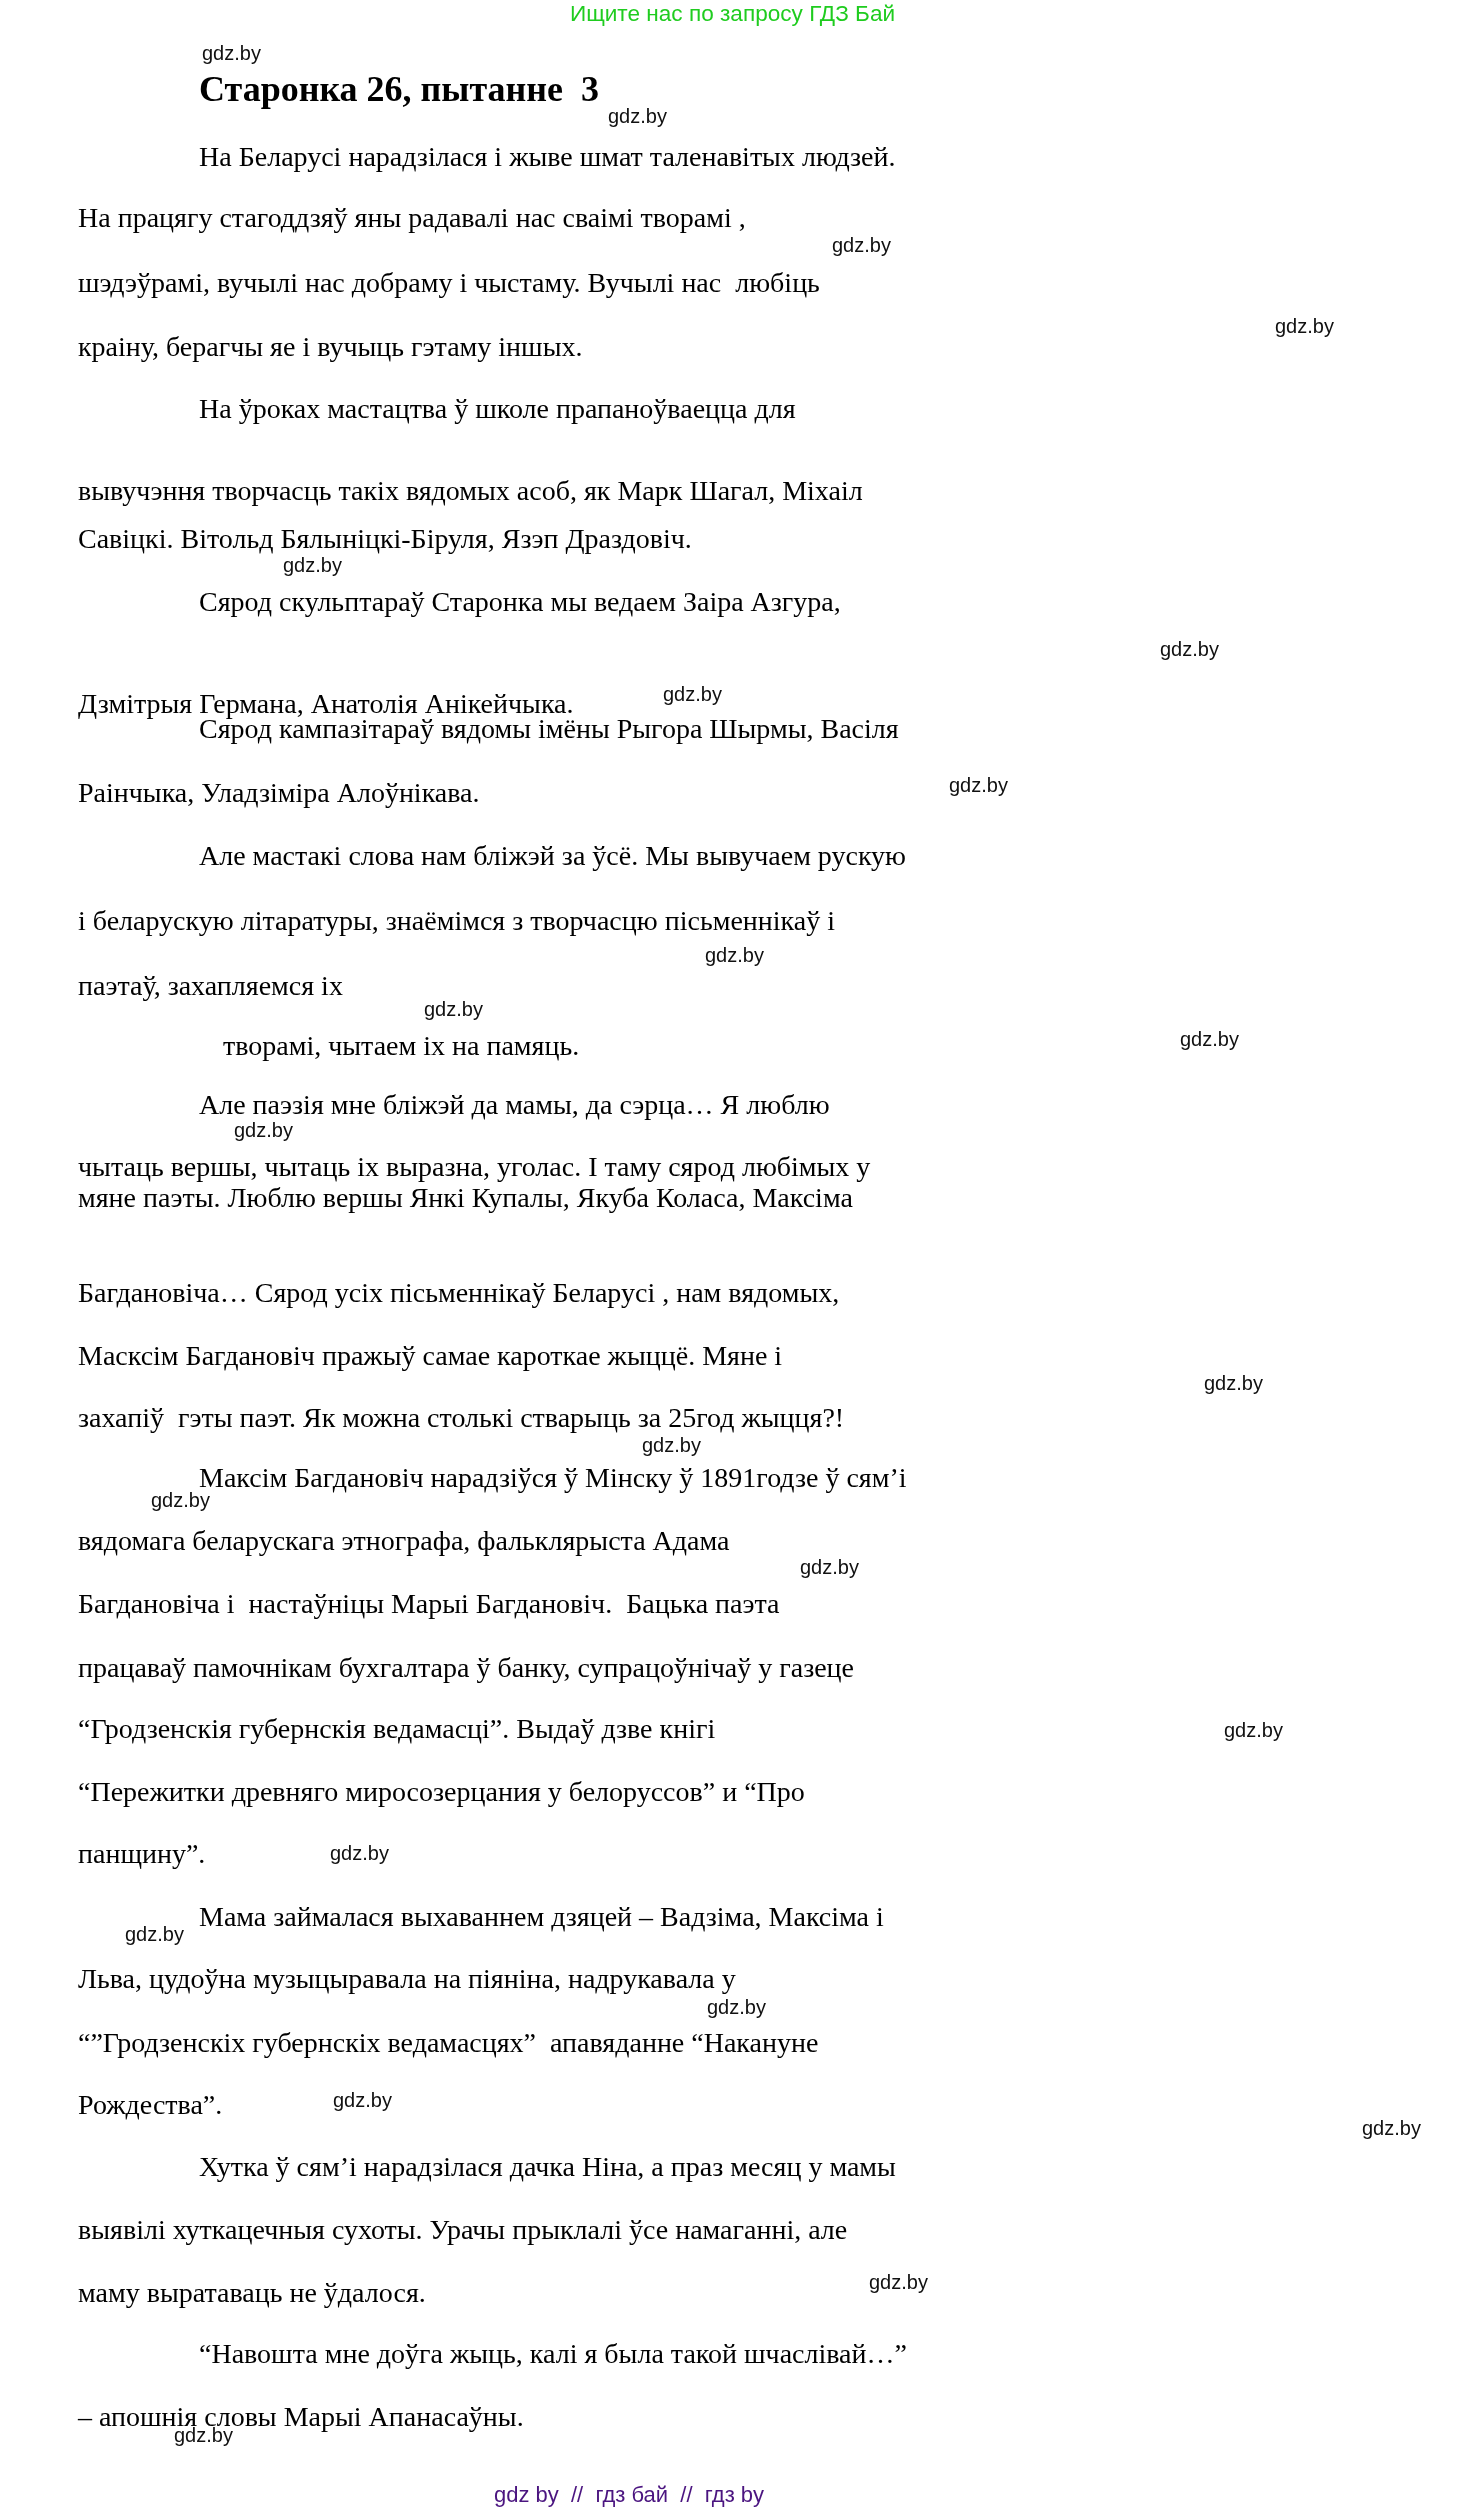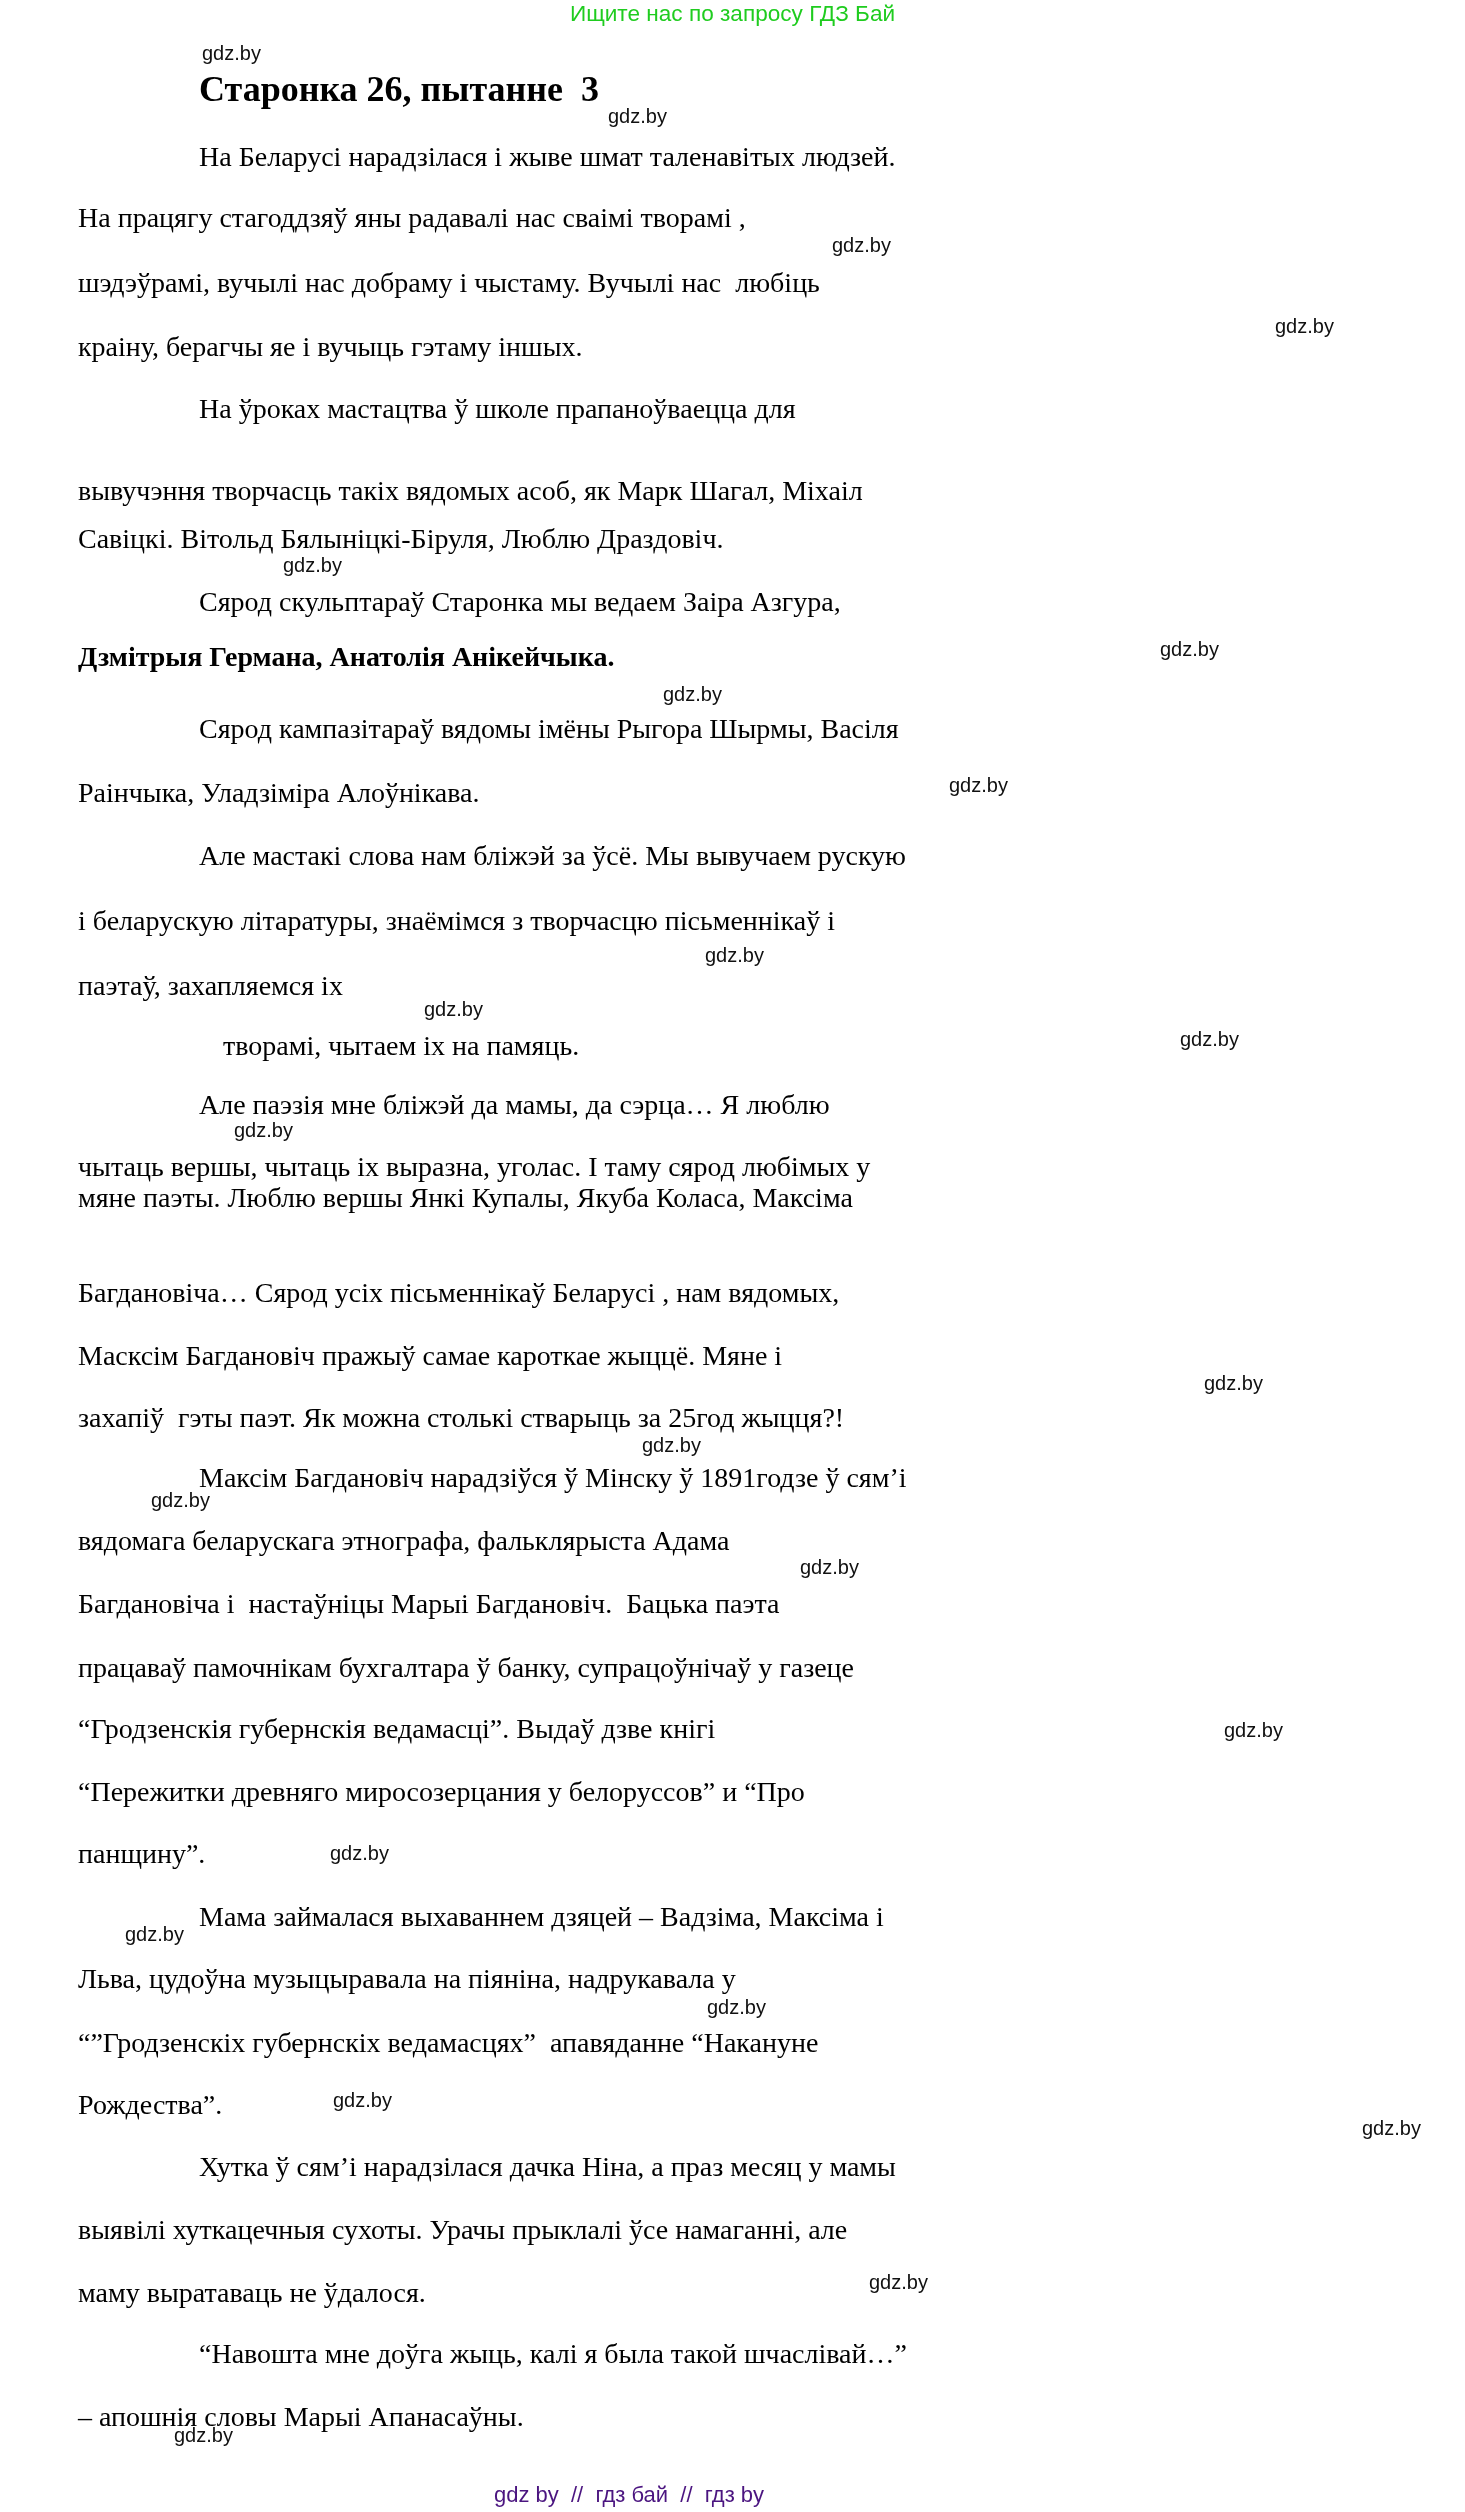--- a/index.html
+++ b/index.html
@@ -36,23 +36,23 @@
 
 <div class="title">Старонка 26, пытанне  3</div>
 
 <div id="text-lines">
     <div class="line" style="left: 199px; top: 133px;">На Беларусі нарадзілася і жыве шмат таленавітых людзей.</div>
     <div class="line" style="left: 78px; top: 194px;">На працягу стагоддзяў яны радавалі нас сваімі творамі ,</div>
     <div class="line" style="left: 78px; top: 259px;">шэдэўрамі, вучылі нас добраму і чыстаму. Вучылі нас  любіць</div>
     <div class="line" style="left: 78px; top: 323px;">краіну, берагчы яе і вучыць гэтаму іншых.</div>
     <div class="line" style="left: 199px; top: 385px;">На ўроках мастацтва ў школе прапаноўваецца для</div>
     <div class="line" style="left: 78px; top: 467px;">вывучэння творчасць такіх вядомых асоб, як Марк Шагал, Міхаіл</div>
-    <div class="line" style="left: 78px; top: 515px;">Савіцкі. Вітольд Бялыніцкі-Біруля, Люблю Драздовіч.</div>
+    <div class="line" style="left: 78px; top: 515px;">Савіцкі. Вітольд Бялыніцкі-Біруля, Язэп Драздовіч.</div>
     <div class="line" style="left: 199px; top: 578px;">Сярод скульптараў Старонка мы ведаем Заіра Азгура,</div>
-    <div class="line" style="left: 78px; top: 633px; font-weight: bold;">Дзмітрыя Германа, Анатолія Анікейчыка.</div>
+    <div class="line" style="left: 78px; top: 680px;">Дзмітрыя Германа, Анатолія Анікейчыка.</div>
     <div class="line" style="left: 199px; top: 705px;">Сярод кампазітараў вядомы імёны Рыгора Шырмы, Васіля</div>
     <div class="line" style="left: 78px; top: 769px;">Раінчыка, Уладзіміра Алоўнікава.</div>
     <div class="line" style="left: 199px; top: 832px;">Але мастакі слова нам бліжэй за ўсё. Мы вывучаем рускую</div>
     <div class="line" style="left: 78px; top: 897px;">і беларускую літаратуры, знаёмімся з творчасцю пісьменнікаў і</div>
     <div class="line" style="left: 78px; top: 962px;">паэтаў, захапляемся іх</div>
     <div class="line" style="left: 223px; top: 1022px;">творамі, чытаем іх на памяць.</div>
     <div class="line" style="left: 199px; top: 1081px;">Але паэзія мне бліжэй да мамы, да сэрца… Я люблю</div>
     <div class="line" style="left: 78px; top: 1143px;">чытаць вершы, чытаць іх выразна, уголас. І таму сярод любімых у</div>
     <div class="line" style="left: 78px; top: 1158px; margin-top: 16px;">мяне паэты. Люблю вершы Янкі Купалы, Якуба Коласа, Максіма</div>
     <div class="line" style="left: 78px; top: 1269px;">Багдановіча… Сярод усіх пісьменнікаў Беларусі , нам вядомых,</div>

